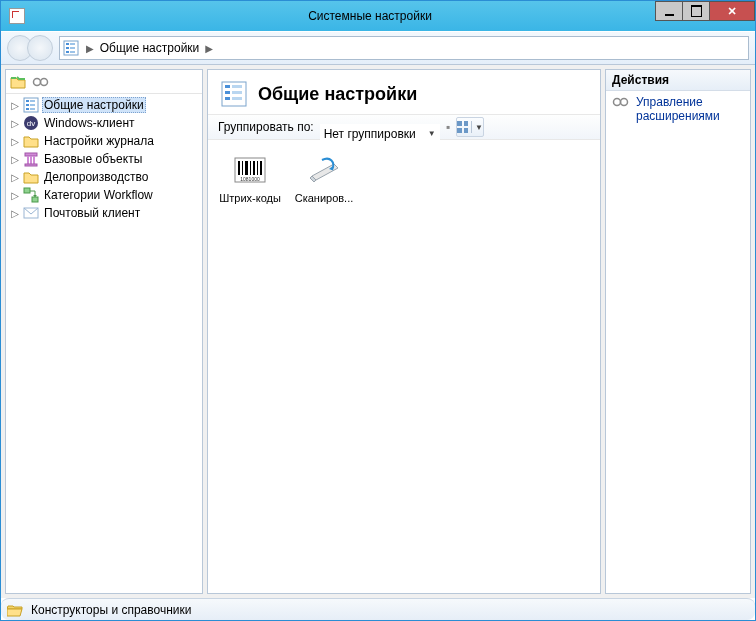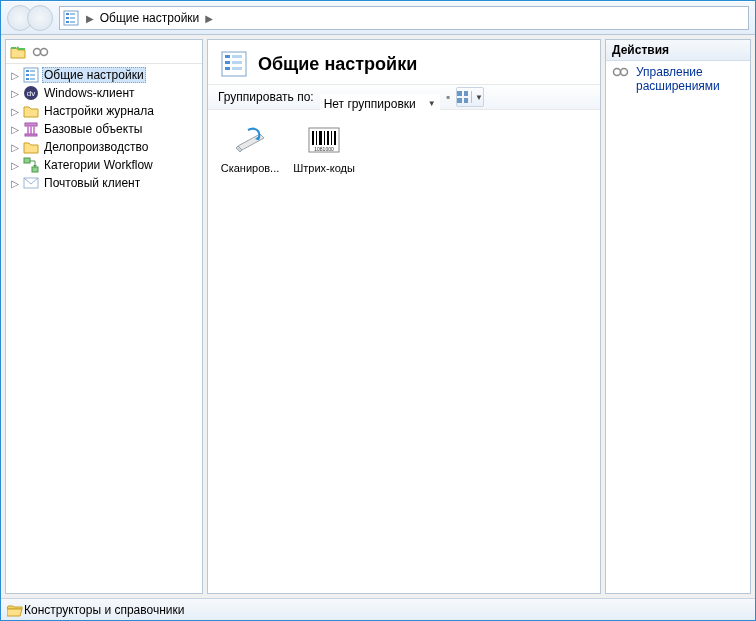--- a/index.html
+++ b/index.html
@@ -61,30 +61,39 @@
   .app-icon { width:72px; text-align:center; }
   .app-icon .glyph { width:36px; height:36px; margin:0 auto 4px; display:flex; align-items:center; justify-content:center; }
   .app-icon .lbl { font-size:11px; white-space:nowrap; overflow:hidden; text-overflow:ellipsis; }
 
   
   .actions-body { padding:4px 6px; }
   .action-link { display:flex; align-items:flex-start; gap:6px; color:#003399;justify-content:center; }
   .action-link .txt { line-height:1.2; }
 
   
-  .statusbar { height:22px; background:linear-gradient(#f6f9fc,#e6eef7); border-top:1px solid #c8d4e2; display:flex; align-items:center; padding:0 6px; gap:1px; }
+  .statusbar { height:22px; background:linear-gradient(#f6f9fc,#e6eef7); border-top:1px solid #c8d4e2; display:flex; align-items:center; padding:0 6px; gap:8px;border-radius:8px; }
 
   
   svg { display:block; }
 </style>
 </head>
 <body>
 
 <div class="window">
 
+  <div class="titlebar">
+    <span class="title-icon"></span>
+    <span class="title-text">Системные настройки</span>
+    <div class="win-btns">
+      <div class="win-btn min"></div>
+      <div class="win-btn max"></div>
+      <div class="win-btn close"></div>
+    </div>
+  </div>
 
   <div class="navrow">
     <div class="nav-circles">
       <div class="nav-circle"></div>
       <div class="nav-circle second"></div>
     </div>
     <div class="breadcrumb">
       <span class="bc-icon">
         <svg width="16" height="16">
             <rect x="1" y="1" width="14" height="14" fill="#fff" stroke="#7aa3cc"></rect>
@@ -231,44 +240,44 @@
               <rect x="7" y="7" width="5" height="5" fill="#6b98c7"></rect>
             </svg>
           <span class="sep"></span>
           <span class="dropdown-arrow">▼</span>
         </div>
       </div>
       <div class="icon-area" id="icon-area">
           <div class="app-icon">
             <div class="glyph">
               <svg width="36" height="36">
-                <path d="M6 24 L28 12 L32 16 L10 28 Z" fill="#e8e8e8" stroke="#9aa4ad"></path>
-                <path d="M6 24 L10 28 L8 30 L4 26 Z" fill="#cfd6dc" stroke="#9aa4ad"></path>
-                <path d="M16 8 C 24 4, 30 10, 26 18" fill="none" stroke="#2a8dd4" stroke-width="2"></path>
-                <path d="M26 18 l-3 -1 l4 -3 z" fill="#2a8dd4"></path>
-              </svg>
-            </div>
-            <div class="lbl">Сканиров...</div>
-          </div>
-          <div class="app-icon">
-            <div class="glyph">
-              <svg width="36" height="36">
                 <rect x="3" y="6" width="30" height="24" fill="#fff" stroke="#888"></rect>
                 <rect x="6" y="9" width="2" height="14" fill="#000"></rect>
                 <rect x="10" y="9" width="1" height="14" fill="#000"></rect>
                 <rect x="13" y="9" width="3" height="14" fill="#000"></rect>
                 <rect x="18" y="9" width="1" height="14" fill="#000"></rect>
                 <rect x="21" y="9" width="2" height="14" fill="#000"></rect>
                 <rect x="25" y="9" width="1" height="14" fill="#000"></rect>
                 <rect x="28" y="9" width="2" height="14" fill="#000"></rect>
                 <text x="18" y="29" text-anchor="middle" font-size="5" fill="#333">1081000</text>
               </svg>
             </div>
             <div class="lbl">Штрих-коды</div>
           </div>
+          <div class="app-icon">
+            <div class="glyph">
+              <svg width="36" height="36">
+                <path d="M6 24 L28 12 L32 16 L10 28 Z" fill="#e8e8e8" stroke="#9aa4ad"></path>
+                <path d="M6 24 L10 28 L8 30 L4 26 Z" fill="#cfd6dc" stroke="#9aa4ad"></path>
+                <path d="M16 8 C 24 4, 30 10, 26 18" fill="none" stroke="#2a8dd4" stroke-width="2"></path>
+                <path d="M26 18 l-3 -1 l4 -3 z" fill="#2a8dd4"></path>
+              </svg>
+            </div>
+            <div class="lbl">Сканиров...</div>
+          </div>
         </div>
     </div>
 
     <div class="panel right">
       <div class="panel-title">Действия</div>
       <div class="actions-body">
         <div class="action-link">
           <span>
             <svg width="18" height="14">
                 <circle cx="5" cy="7" r="3.5" fill="none" stroke="#8a8a8a" stroke-width="1.5"></circle>

